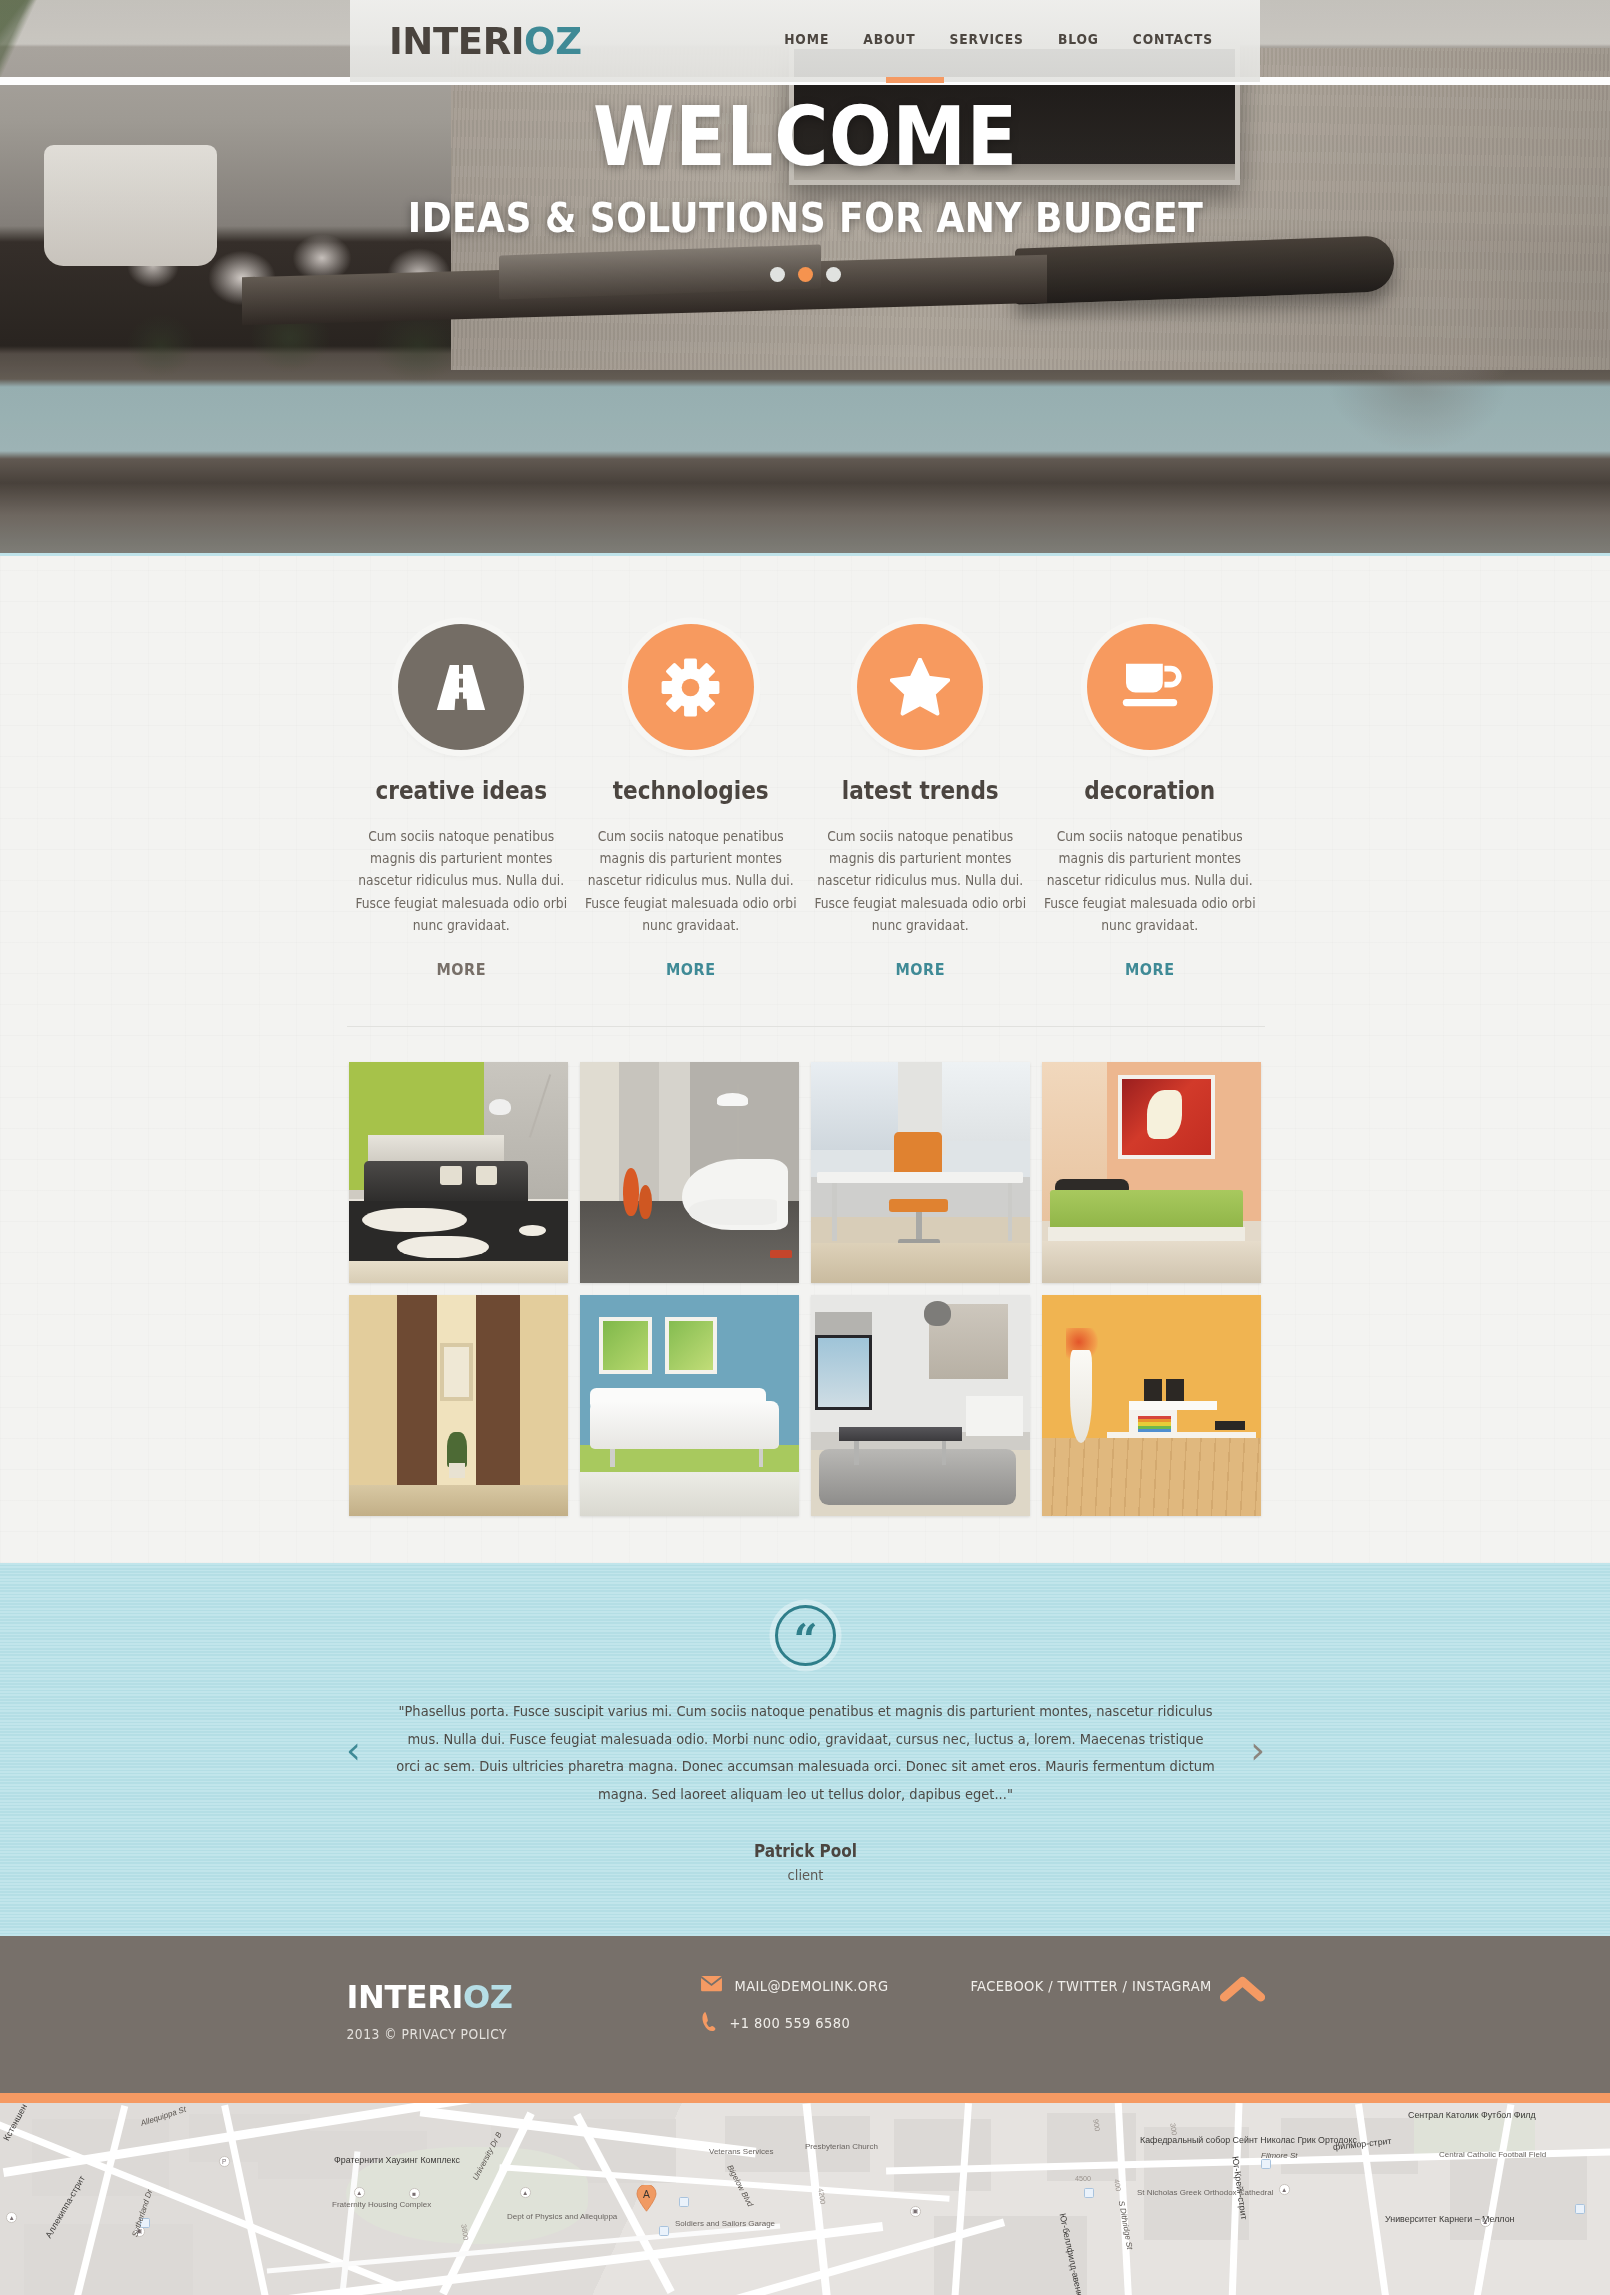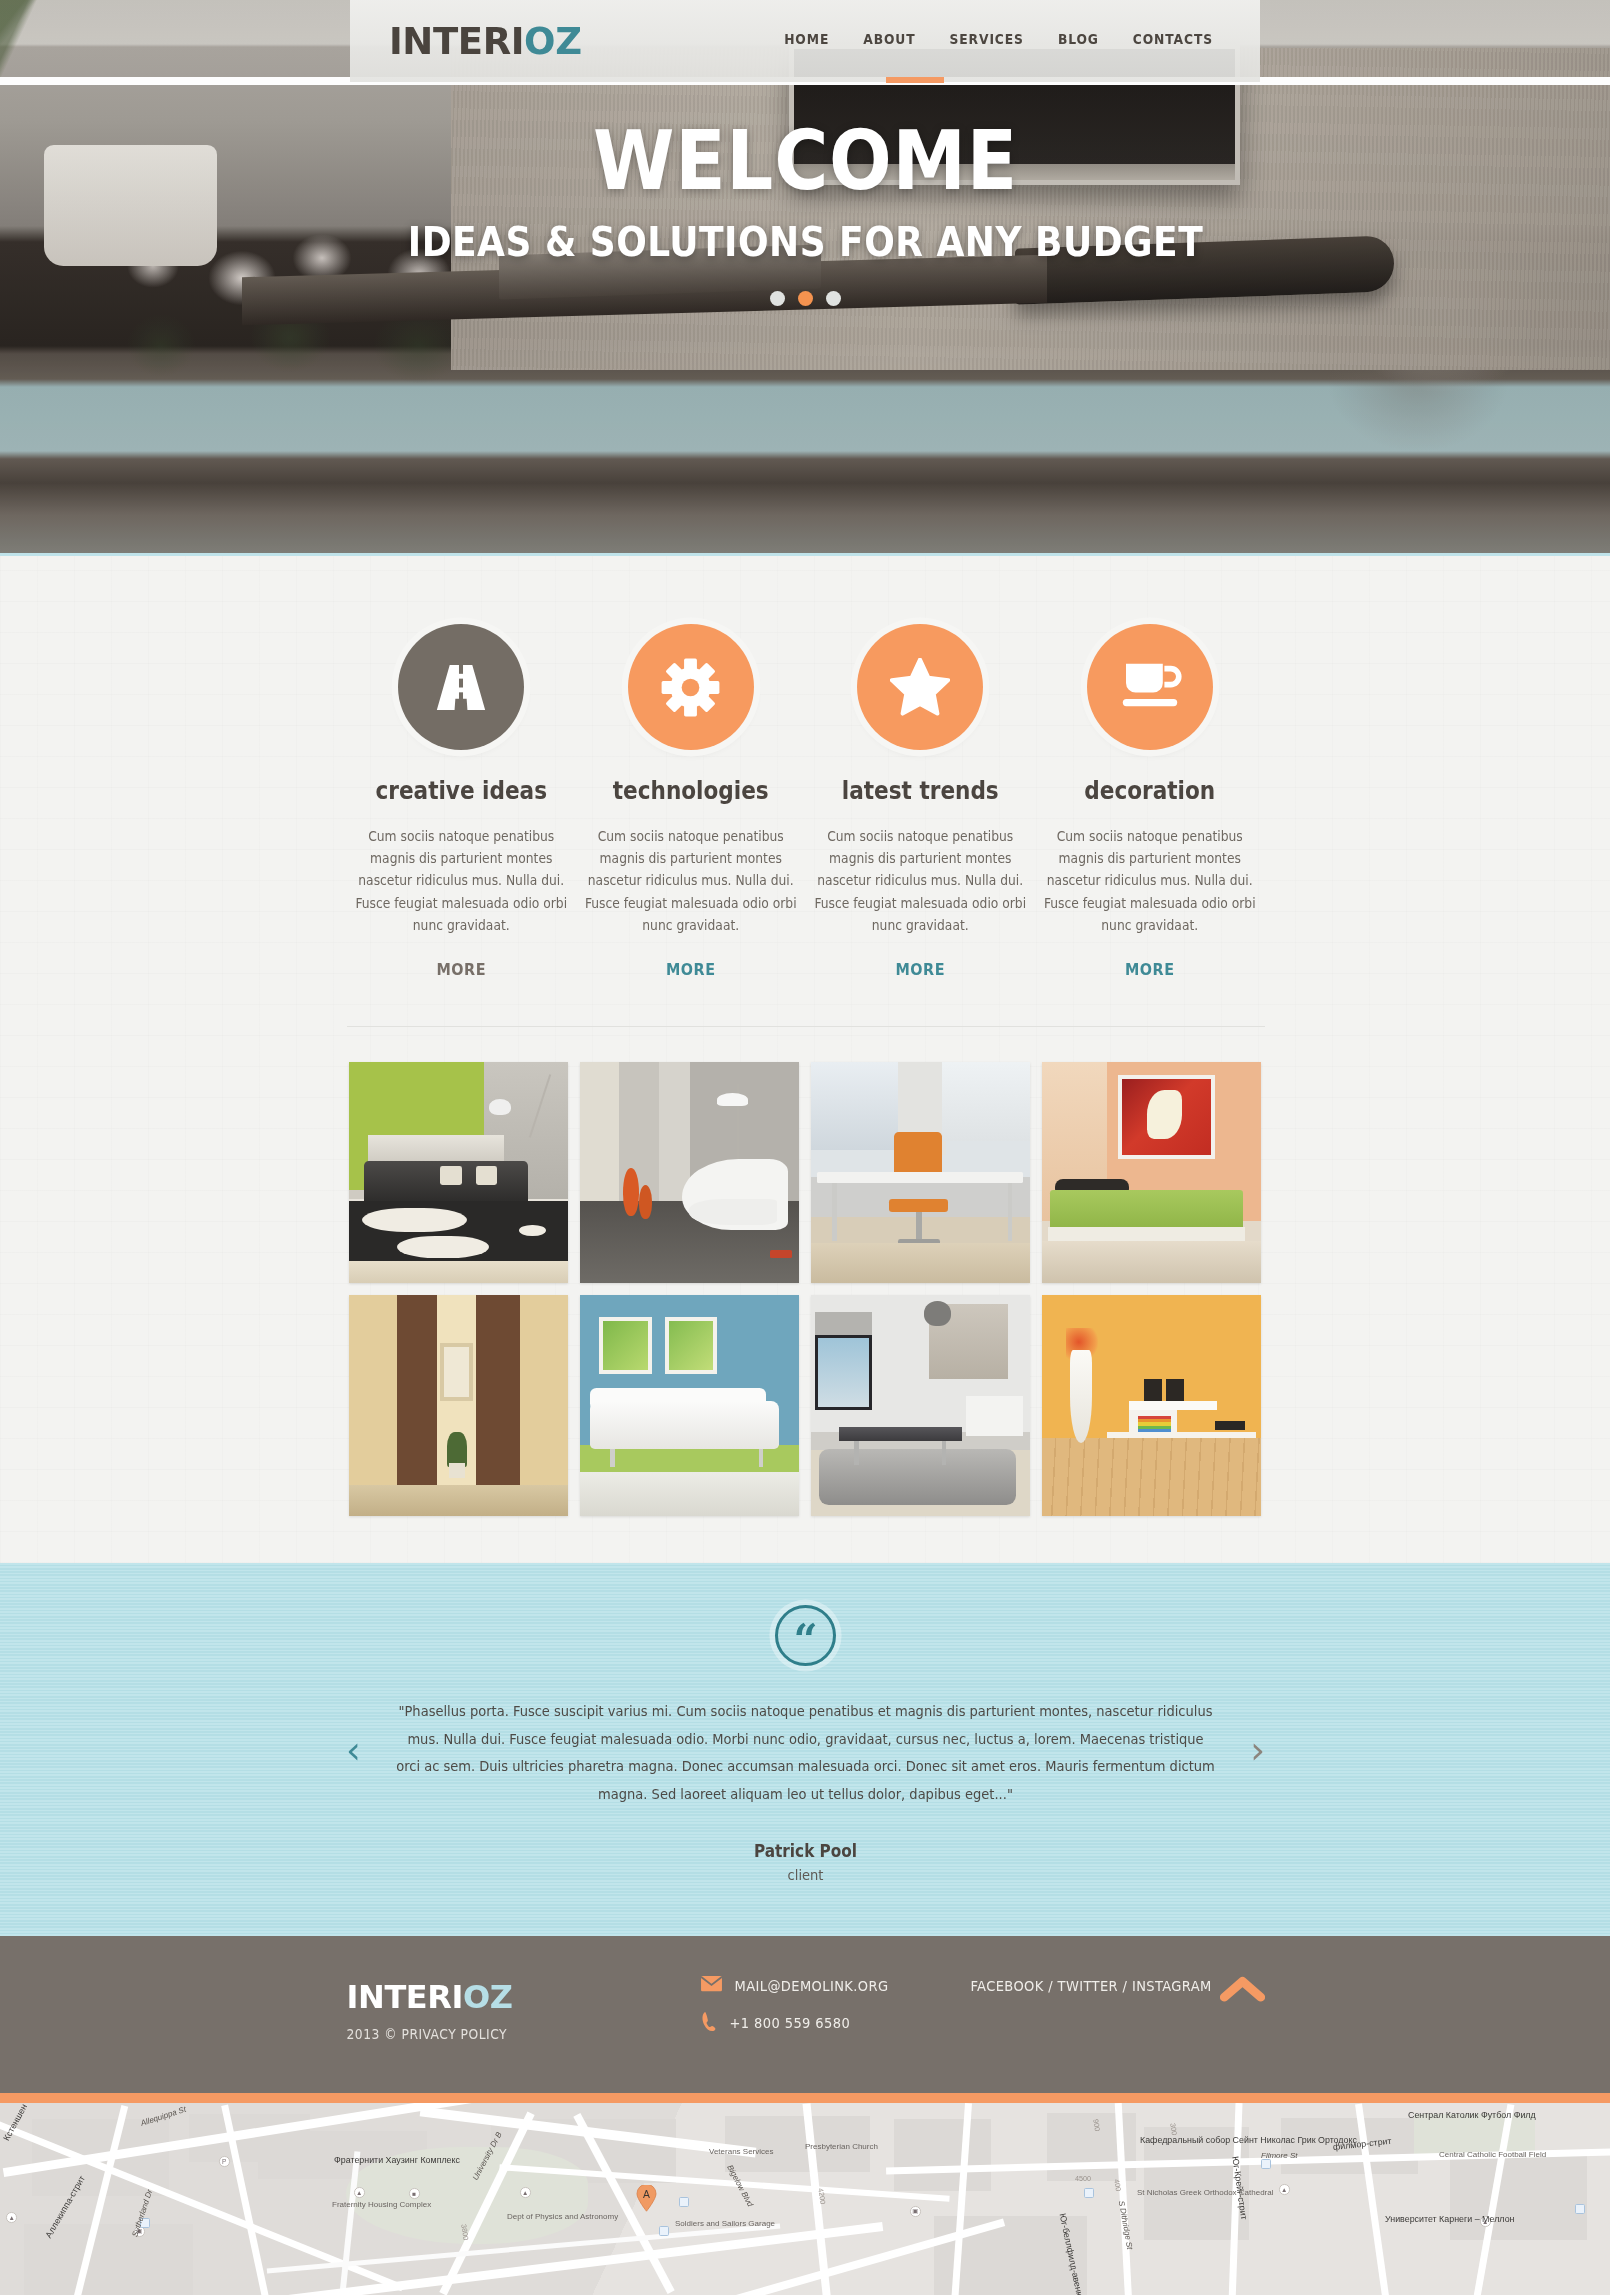--- a/index.html
+++ b/index.html
@@ -121,21 +121,21 @@
     position: absolute; left: 886px; top: 77px; width: 58px; height: 6.4px;
     background: #f59a63; z-index: 6;
   }
   .header-white-strip {
     position: absolute; left: 0; top: 77px; width: 1611px; height: 8px;
     background: #fdfdfd; z-index: 4;
   }
 
   .hero-text { position: absolute; left: 0; top: 0; width: 1611px; z-index: 3; text-align: center; }
   .hero-title {
-    margin-top: 120px;
+    margin-top: 96px;
     font-family: "DejaVu Sans Condensed", "Liberation Sans Narrow", "Liberation Sans", sans-serif;
     font-size: 82px; font-weight: 700; letter-spacing: 0.8px;
     color: #ffffff; line-height: 1;
     text-shadow: 0 2.4px 9.7px rgba(0,0,0,.30);
   }
   .hero-sub {
     margin-top: 17px;
     font-family: "DejaVu Sans Condensed", "Liberation Sans Narrow", "Liberation Sans", sans-serif;
     font-size: 40px; font-weight: 700; letter-spacing: 0.5px;
     color: #ffffff;
@@ -727,21 +727,21 @@
     <div class="busicon" style="left:1575px;top:101px;"></div>
 
     <div id="map-labels">
         <div class="lbl ru" style="left: 6.4px; top: 32px; transform: rotate(-62deg); transform-origin: left center;">Кстеншен</div>
         <div class="lbl st" style="left: 141px; top: 16px; transform: rotate(-18deg); transform-origin: left center;">Allequippa St</div>
         <div class="lbl ru" style="left: 48px; top: 129px; transform: rotate(-60deg); transform-origin: left center;">Аллекиппа-стрит</div>
         <div class="lbl st" style="left: 135px; top: 129px; transform: rotate(-72deg); transform-origin: left center;">Sutherland Dr</div>
         <div class="lbl ru" style="left: 334px; top: 52px; transform-origin: left center;">Фратернити Хаузинг Комплекс</div>
         <div class="lbl" style="left: 332px; top: 97px; transform-origin: left center;">Fraternity Housing Complex</div>
         <div class="lbl st" style="left: 475px; top: 72px; transform: rotate(-62deg); transform-origin: left center;">University Dr B</div>
-        <div class="lbl" style="left: 507px; top: 109px; transform-origin: left center;">Dept of Physics and Astronomy</div>
+        <div class="lbl" style="left: 507px; top: 109px; transform-origin: left center;">Dept of Physics and Allequippa</div>
         <div class="lbl" style="left: 709px; top: 44px; transform-origin: left center;">Veterans Services</div>
         <div class="lbl st" style="left: 729px; top: 58px; transform: rotate(62deg); transform-origin: left center;">Bigelow Blvd</div>
         <div class="lbl" style="left: 805px; top: 39px; transform-origin: left center;">Presbyterian Church</div>
         <div class="lbl" style="left: 675px; top: 116px; transform-origin: left center;">Soldiers and Sailors Garage</div>
         <div class="lbl ru" style="left: 1140px; top: 32px; transform-origin: left center;">Кафедральный собор Сейнт Николас Грик Ортодокс</div>
         <div class="lbl" style="left: 1137px; top: 85px; transform-origin: left center;">St Nicholas Greek Orthodox Cathedral</div>
         <div class="lbl st" style="left: 1261px; top: 48px; transform-origin: left center;">Filmore St</div>
         <div class="lbl ru" style="left: 1333px; top: 39px; transform: rotate(-6deg); transform-origin: left center;">филмор-стрит</div>
         <div class="lbl ru" style="left: 1235px; top: 48px; transform: rotate(82deg); transform-origin: left center;">Юг-Крейг-стрит</div>
         <div class="lbl ru" style="left: 1408px; top: 6.4px; transform-origin: left center;">Сентрал Католик Футбол Филд</div>

